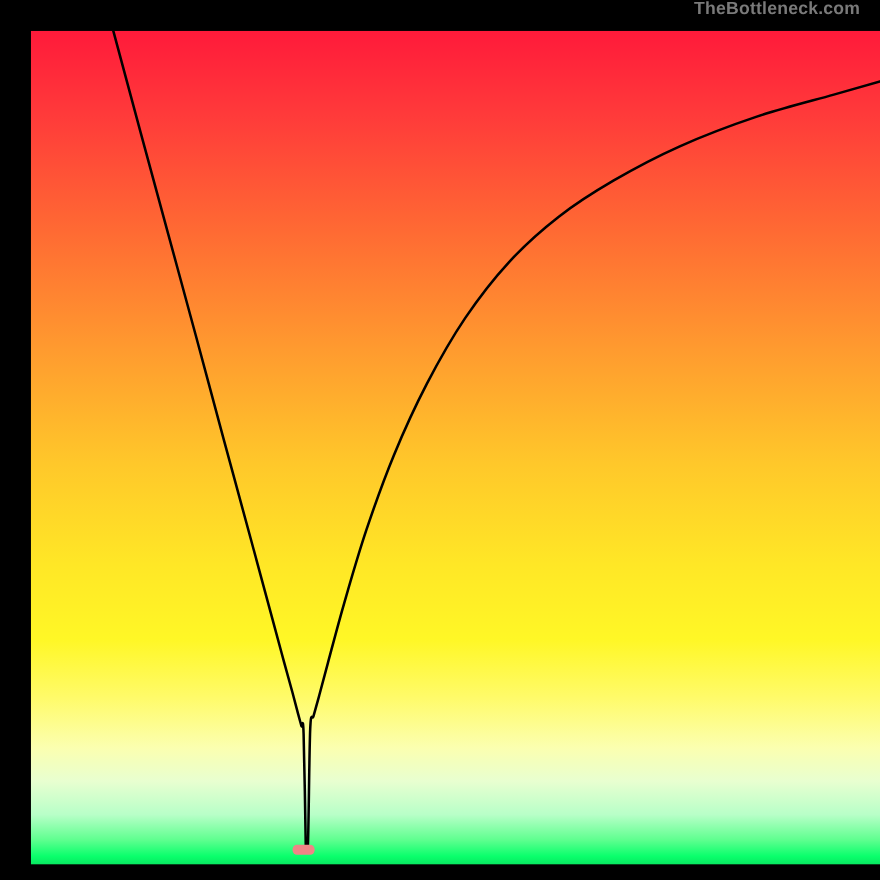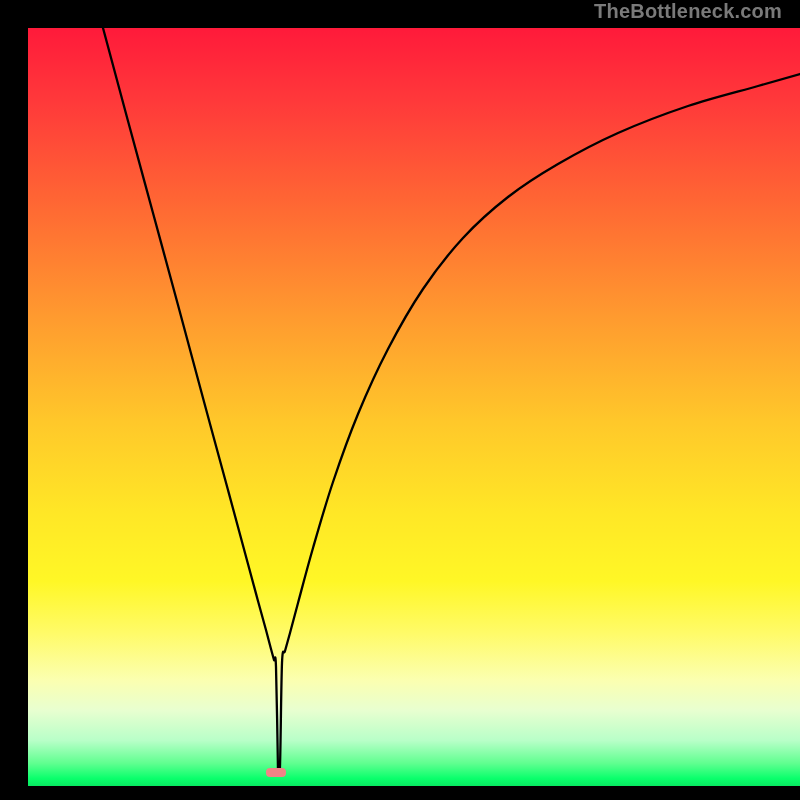--- a/index.html
+++ b/index.html
@@ -51,21 +51,21 @@
     width: 20px;
     height: 9px;
     background: #f08486;
     border-radius: 4px;
   }
   .watermark {
     position: absolute;
     top: 0px;
     right: 18px;
     font-family: Arial, Helvetica, sans-serif;
-    font-size: 20px;
+    font-size: 16px;
     font-weight: 600;
     color: #7a7a7a;
     letter-spacing: 0.2px;
   }
   svg.curve {
     position: absolute;
     inset: 0;
     width: 100%;
     height: 100%;
   }

